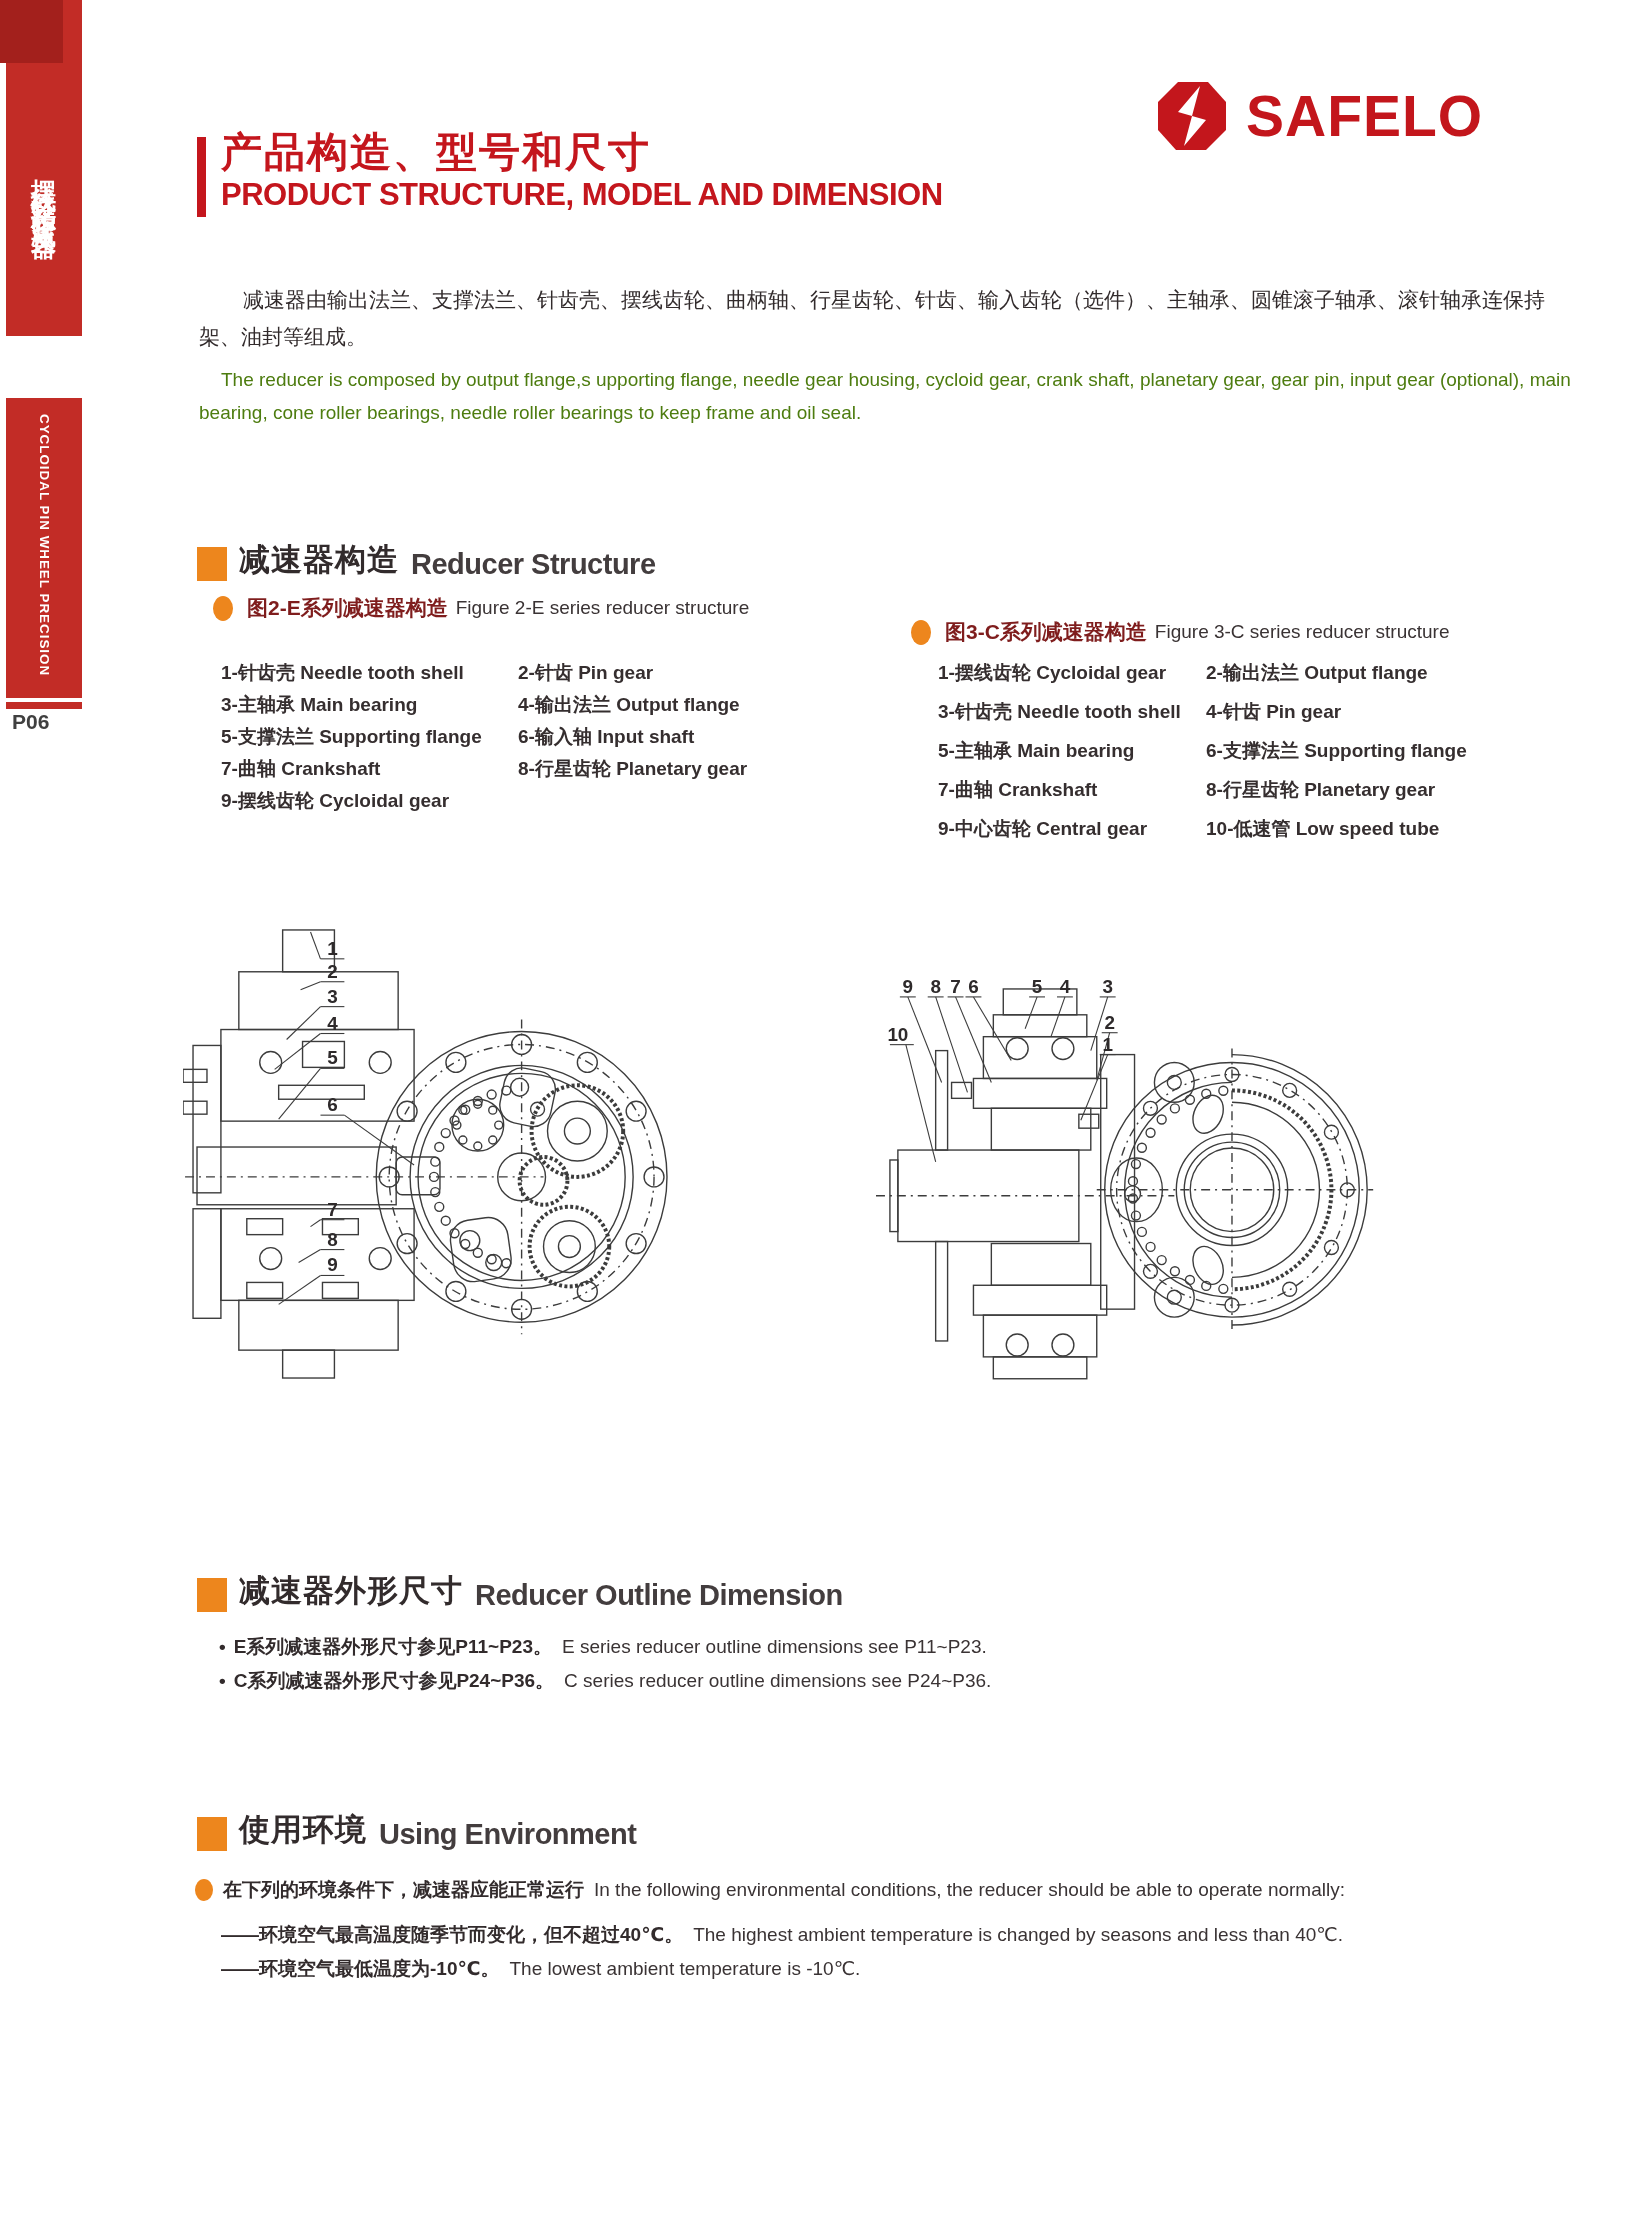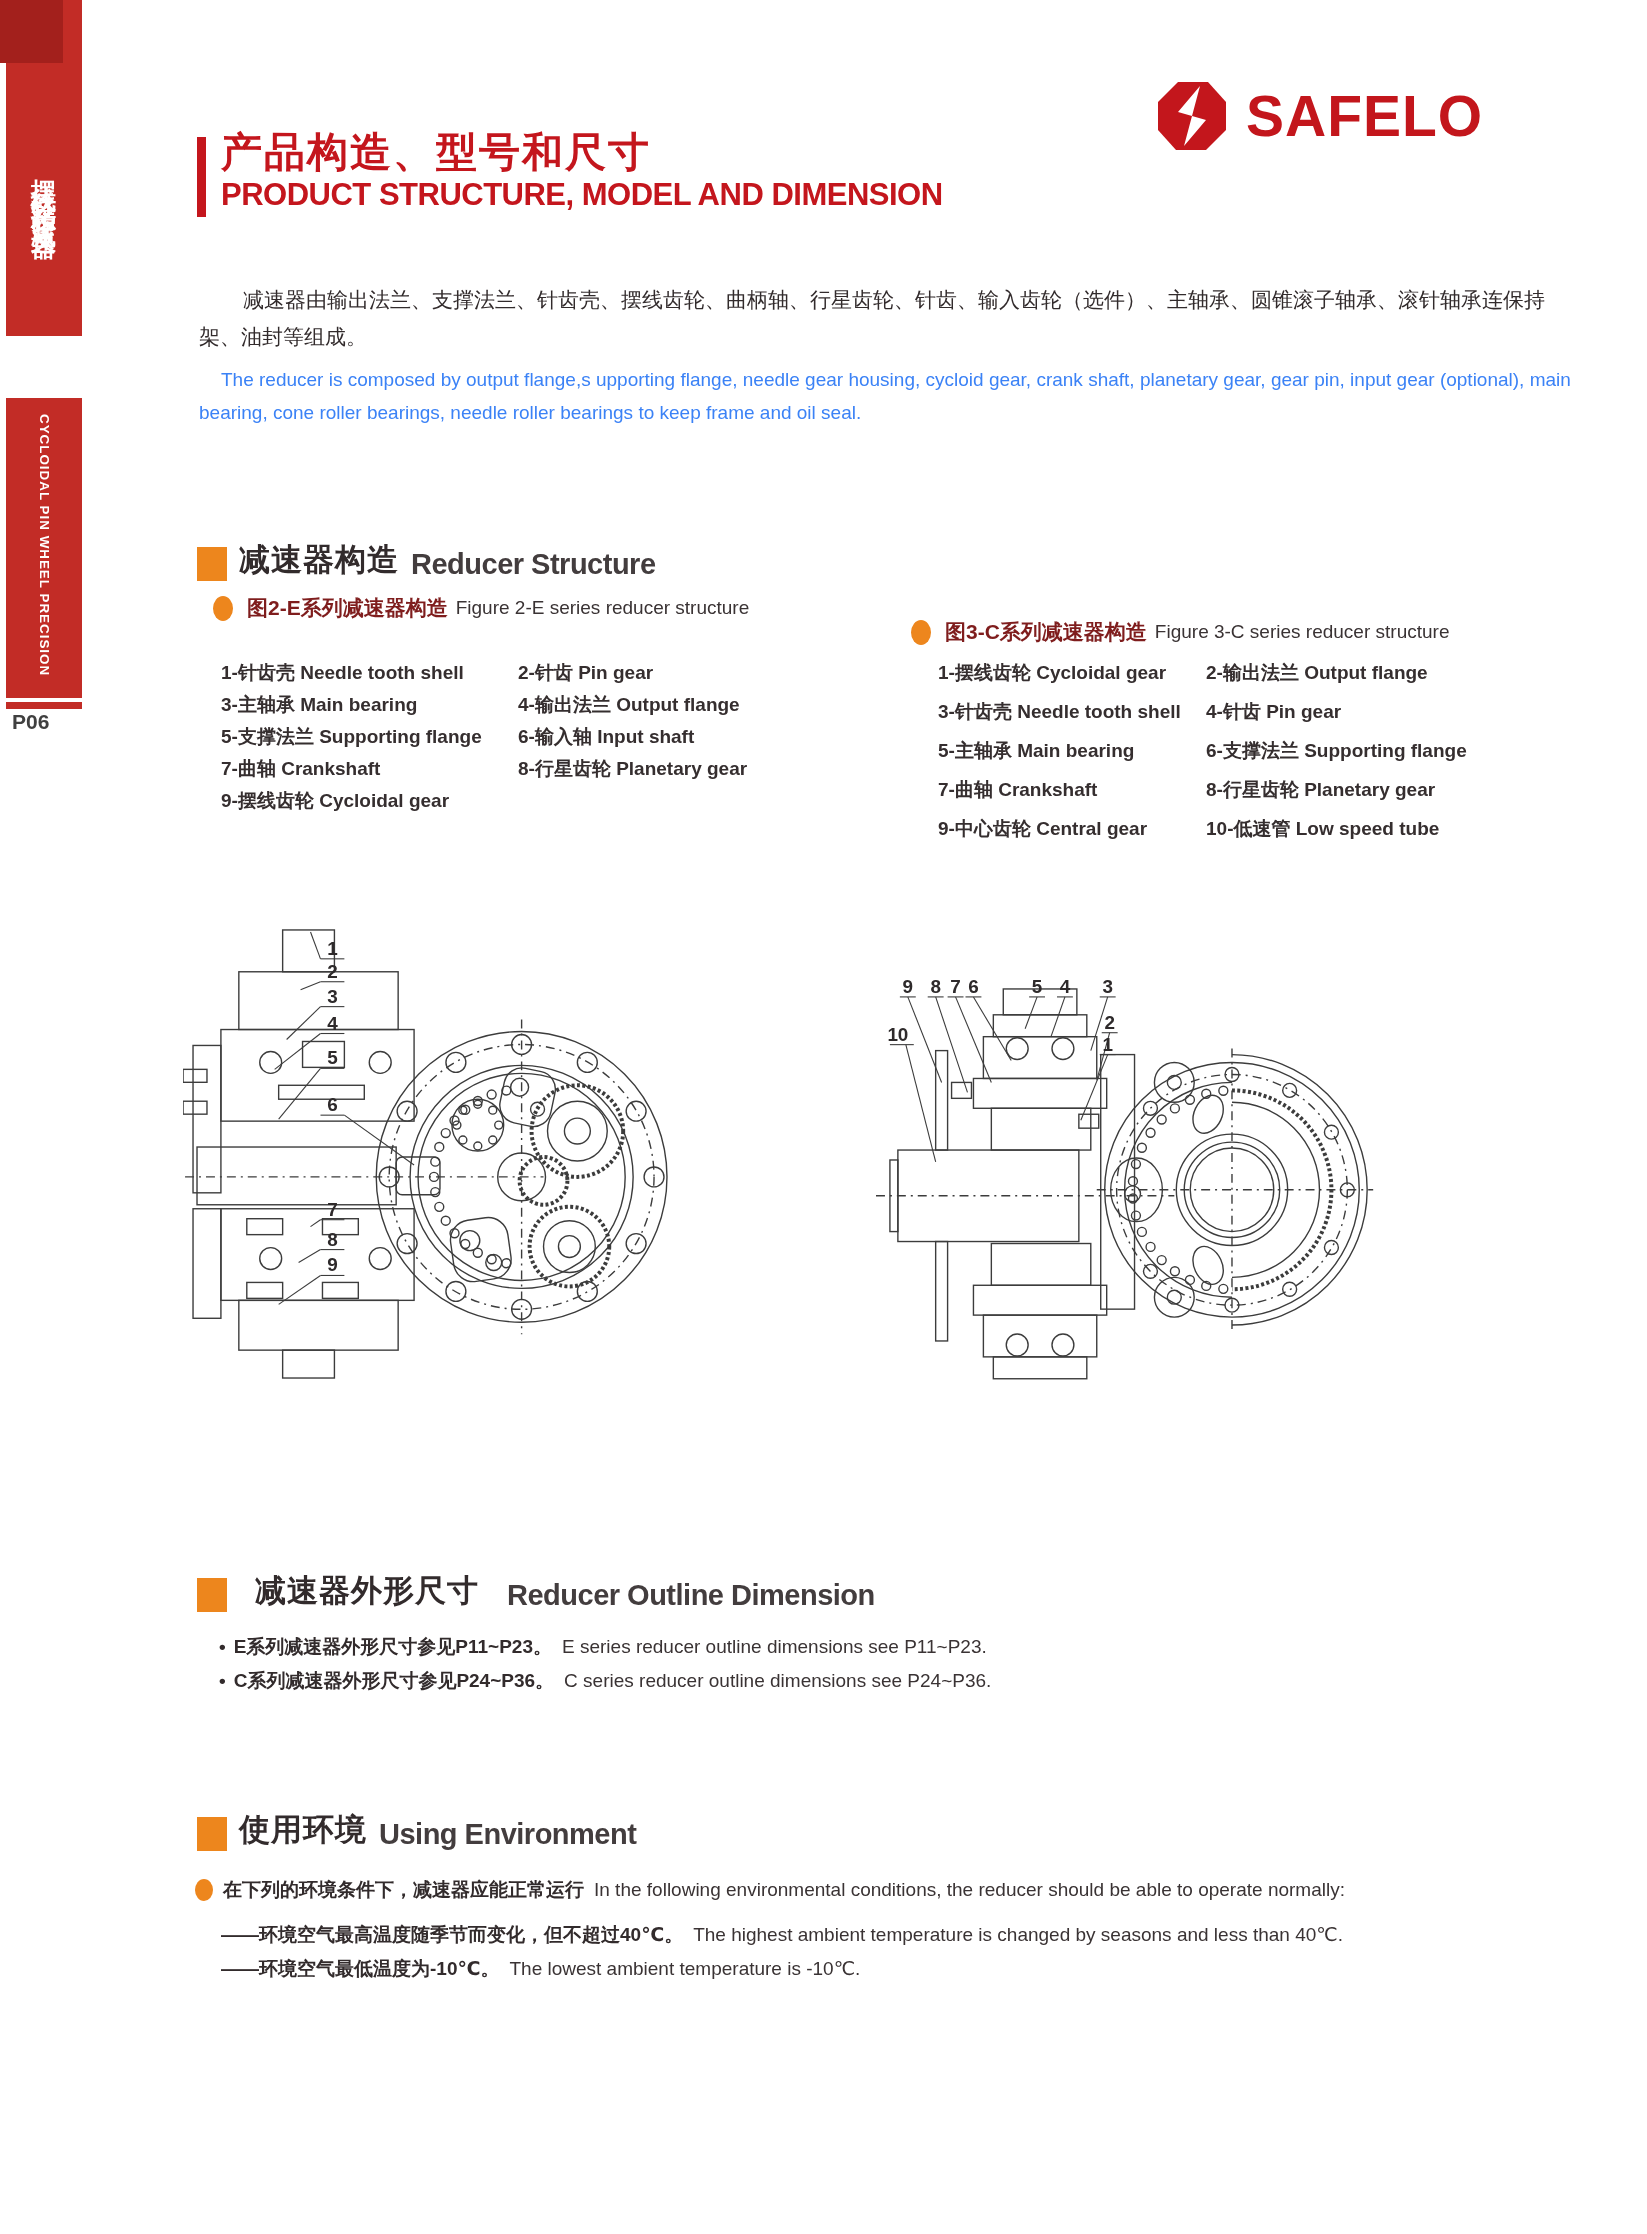--- a/index.html
+++ b/index.html
@@ -26,21 +26,21 @@
              margin-left:16px;transform:scaleY(1.02);}
 
   
   .title-bar{left:197px;top:137px;width:9px;height:80px;background:#C4161D;}
   .title-cn{left:221px;top:125px;font-size:41px;font-weight:bold;color:#C4161D;letter-spacing:2px;}
   .title-en{left:221px;top:177px;font-size:31px;font-weight:bold;color:#C4161D;letter-spacing:-0.5px;}
 
   
   .intro{left:199px;top:281px;width:1385px;}
   .intro-cn{font-size:21px;line-height:37px;text-indent:44px;font-weight:500;margin:0;}
-  .intro-en{font-size:19px;line-height:33px;text-indent:22px;margin:8px 0 0 0;color:#3b82f6;}
+  .intro-en{font-size:19px;line-height:33px;text-indent:22px;margin:8px 0 0 0;color:#4d7c0f;}
 
   
   .sec-head{display:flex;align-items:flex-end;}
   .sq{width:30px;height:34px;background:#ED861D;margin-right:12px;flex:0 0 auto;}
   .sec-cn{font-size:31px;font-weight:bold;color:#322B2C;letter-spacing:1px;}
   .sec-en{font-size:29px;font-weight:600;color:#433D3E;margin-left:12px;letter-spacing:-0.5px;}
 
   
   .fig-cap{display:flex;align-items:center;}
   .dot{width:20px;height:25px;border-radius:50%;background:#ED861D;margin-right:14px;flex:0 0 auto;}
@@ -358,21 +358,21 @@
       <text class="callout" x="98" y="60" text-anchor="middle">6</text>
       <text class="callout" x="162" y="60" text-anchor="middle">5</text>
       <text class="callout" x="190" y="60" text-anchor="middle">4</text>
       <text class="callout" x="233" y="60" text-anchor="middle">3</text>
       <text class="callout" x="235" y="96" text-anchor="middle">2</text>
       <text class="callout" x="233" y="118" text-anchor="middle">1</text>
       <text class="callout" x="22" y="108" text-anchor="middle">10</text>
     </g>
   </svg>
 
-  <div class="abs sec-head" style="left:197px;top:1570px;gap:16px;">
+  <div class="abs sec-head" style="left:197px;top:1570px;">
     <span class="sq"></span>
     <span class="sec-cn">减速器外形尺寸</span>
     <span class="sec-en">Reducer Outline Dimension</span>
   </div>
   <div class="abs" style="left:219px;top:1634px;">
     <div class="bullet-row">
       <span class="bdot">•</span>
       <span class="b-cn">E系列减速器外形尺寸参见P11~P23。</span>
       <span class="b-en">E series reducer outline dimensions see P11~P23.</span>
     </div>

